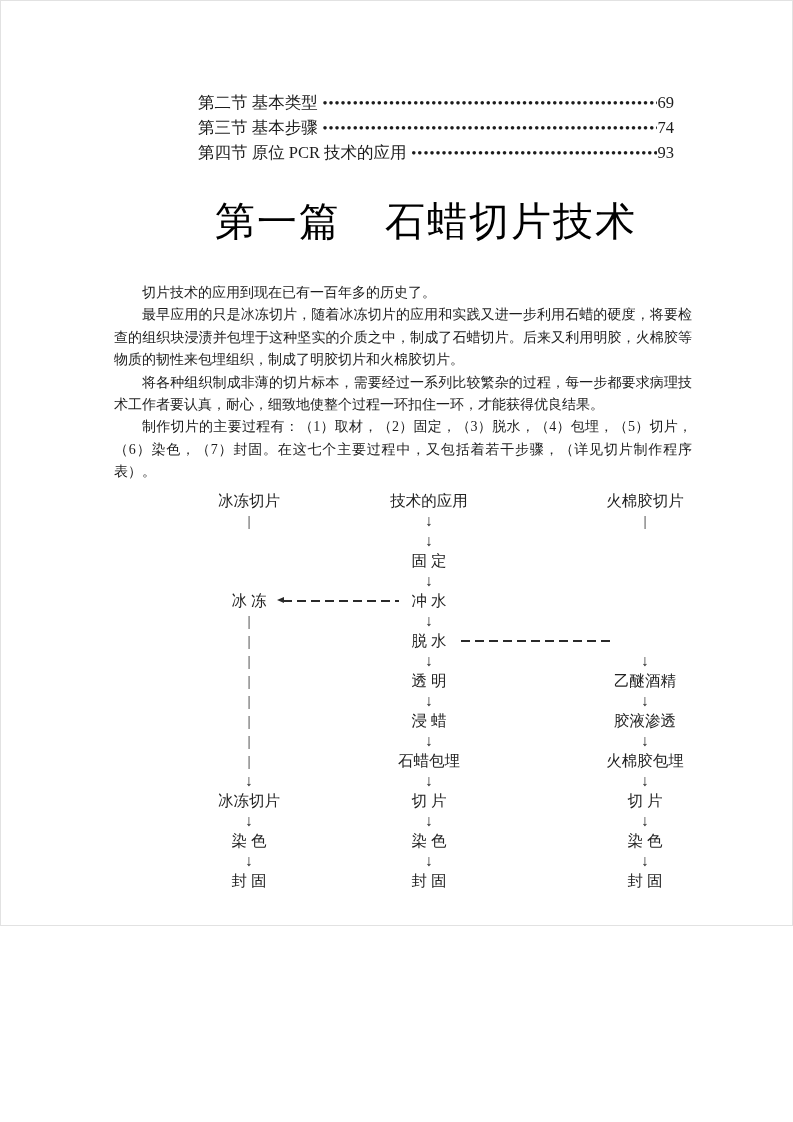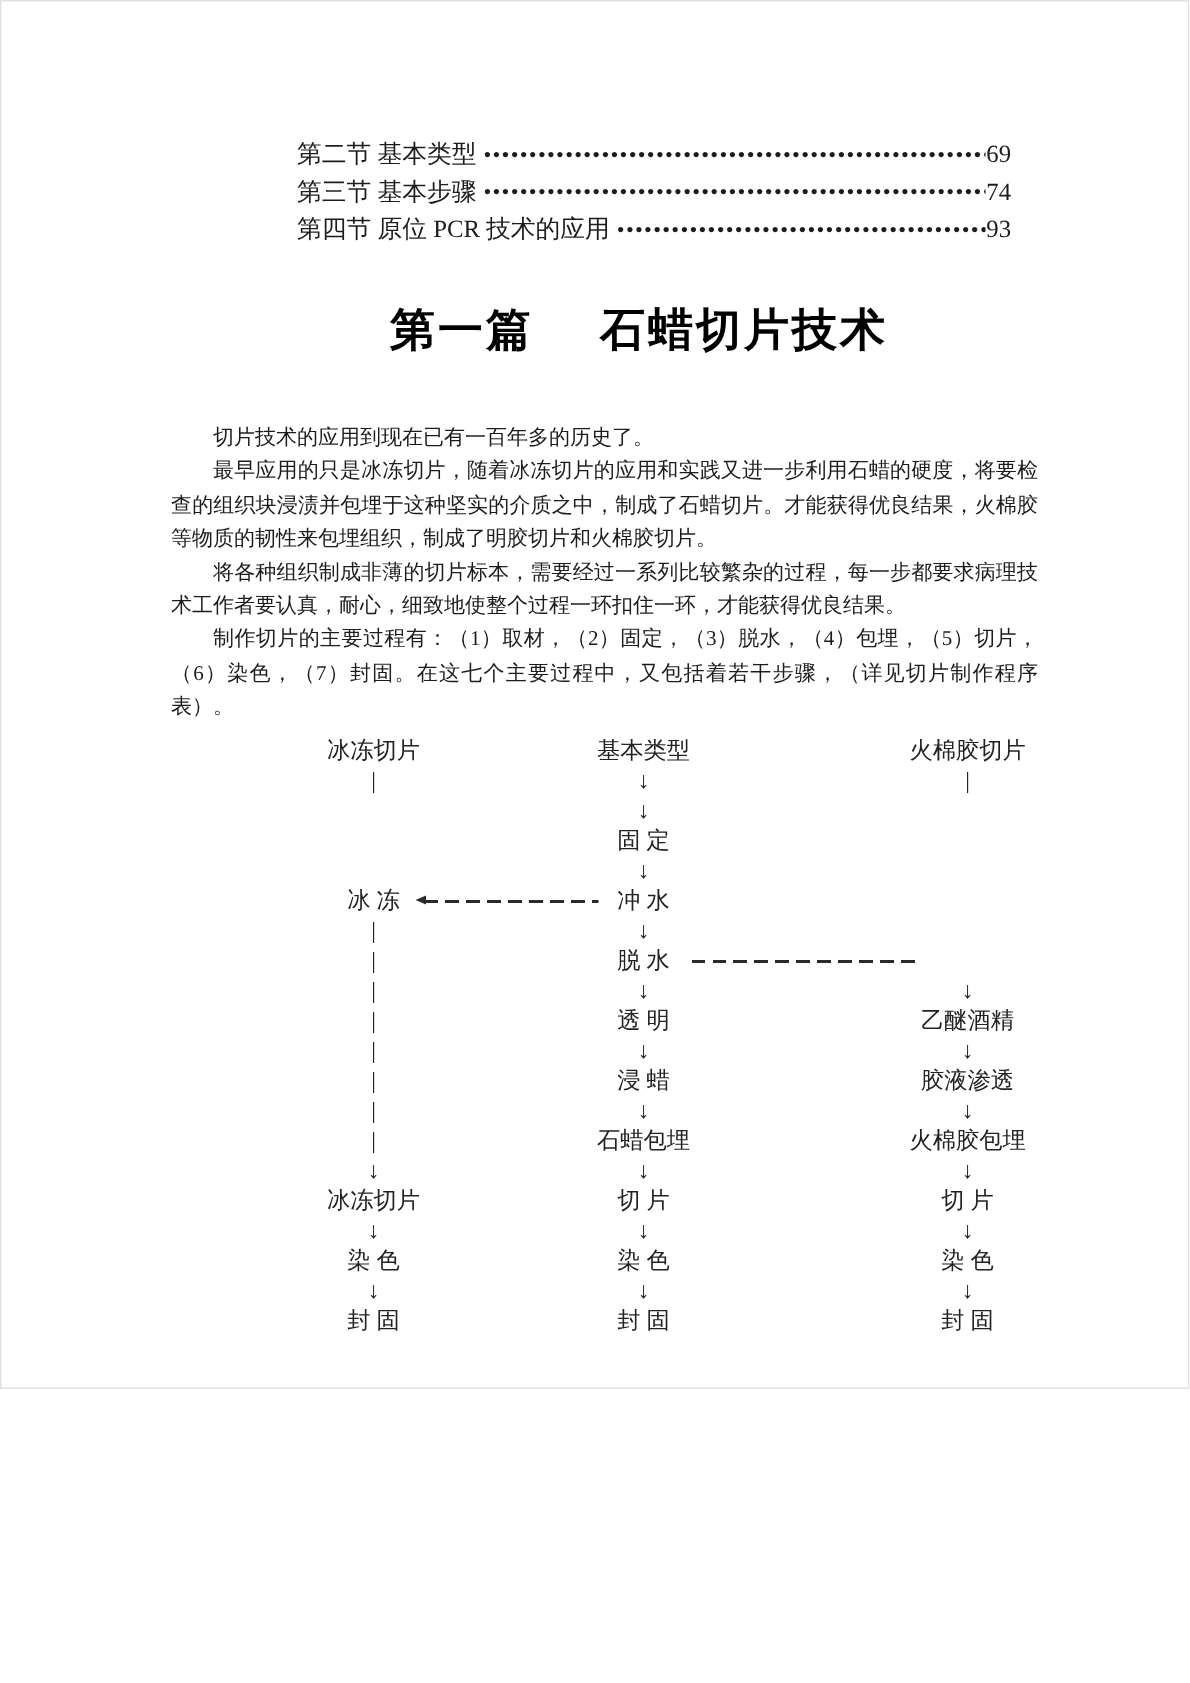--- a/index.html
+++ b/index.html
@@ -38,22 +38,22 @@
     content: "••••••••••••••••••••••••••••••••••••••••••••••••••••••••••••••••••••••••••••";
   }
   .toc-page { white-space: nowrap; margin-left: 1px; }
 
   
   .title-block {
     margin: 34px 0 0 175px;
     width: 500px;
     text-align: center;
     font-family: "Liberation Sans", "DejaVu Sans", sans-serif;
-    font-weight: 700;
-    font-size: 30px;
+    font-weight: 400;
+    font-size: 40px;
     line-height: 42px;
     color: #000;
     letter-spacing: 2px;
   }
   .title-prefix { margin-right: 44px; }
 
   
   .body-text {
     margin: 40px 0 0 113px;
     width: 578px;
@@ -140,29 +140,29 @@
       <span class="toc-page">93</span>
     </div>
   </div>
 
   <div class="title-block">
     <span class="title-prefix">第一篇</span><span>石蜡切片技术</span>
   </div>
 
   <div class="body-text">
     <p>切片技术的应用到现在已有一百年多的历史了。</p>
-    <p>最早应用的只是冰冻切片，随着冰冻切片的应用和实践又进一步利用石蜡的硬度，将要检查的组织块浸渍并包埋于这种坚实的介质之中，制成了石蜡切片。才能获得优良结果，火棉胶等物质的韧性来包埋组织，制成了明胶切片和火棉胶切片。</p>
+    <p>最早应用的只是冰冻切片，随着冰冻切片的应用和实践又进一步利用石蜡的硬度，将要检查的组织块浸渍并包埋于这种坚实的介质之中，制成了石蜡切片。后来又利用明胶，火棉胶等物质的韧性来包埋组织，制成了明胶切片和火棉胶切片。</p>
     <p>将各种组织制成非薄的切片标本，需要经过一系列比较繁杂的过程，每一步都要求病理技术工作者要认真，耐心，细致地使整个过程一环扣住一环，才能获得优良结果。</p>
     <p>制作切片的主要过程有：（1）取材，（2）固定，（3）脱水，（4）包埋，（5）切片，（6）染色，（7）封固。在这七个主要过程中，又包括着若干步骤，（详见切片制作程序表）。</p>
   </div>
 
   <div class="flowchart">
     <div class="frow">
       <span class="cell cL">冰冻切片</span>
-      <span class="cell cC">基本类型</span>
+      <span class="cell cC">技术的应用</span>
       <span class="cell cR">火棉胶切片</span>
     </div>
     <div class="frow">
       <span class="cell cL">|</span>
       <span class="cell cC">↓</span>
       <span class="cell cR">|</span>
     </div>
     <div class="frow">
       <span class="cell cC">↓</span>
     </div>

